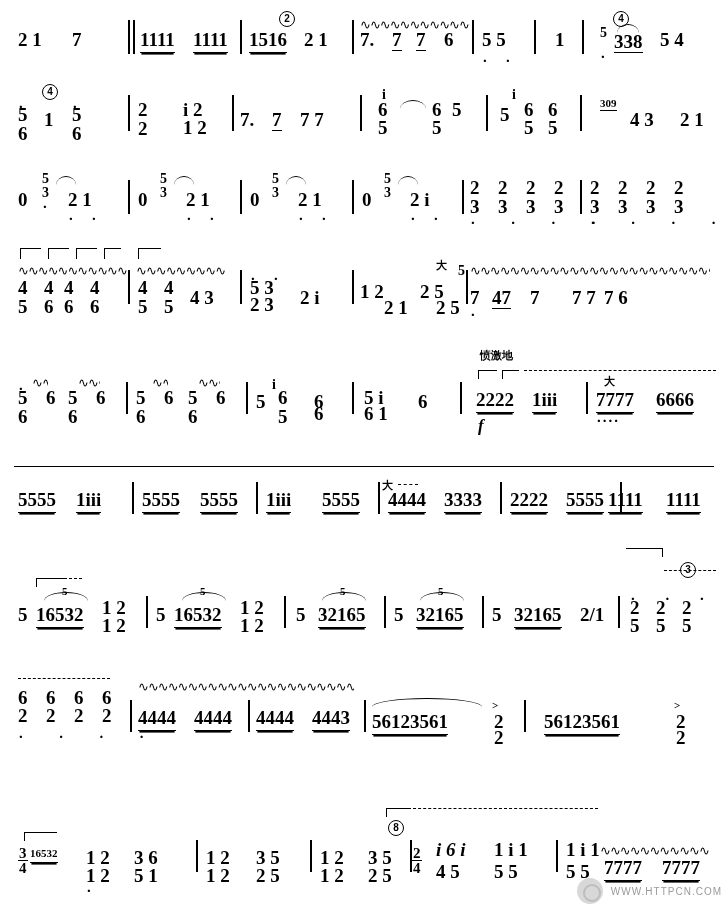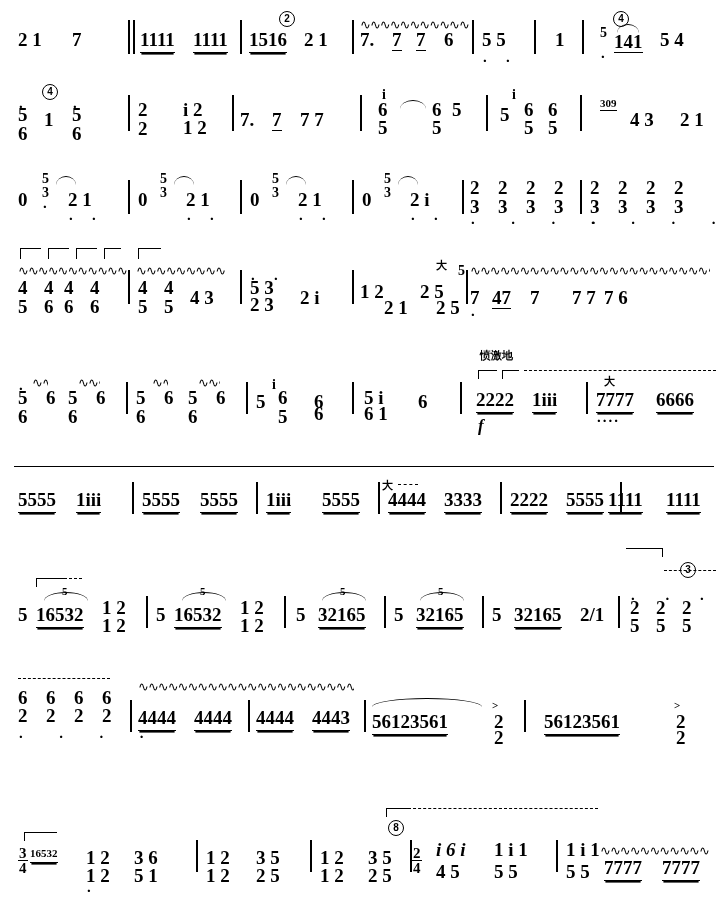--- a/index.html
+++ b/index.html
@@ -78,21 +78,21 @@
   <div class="cell num" style="left:482px;top:30px;">5&nbsp;5</div>
   <div class="dotrow" style="left:483px;top:54px;">.&nbsp;&nbsp;&nbsp;.</div>
 
   <div class="bar" style="left:534px;top:20px;height:34px;"></div>
   <div class="cell num" style="left:555px;top:30px;">1</div>
 
   <div class="bar" style="left:582px;top:20px;height:34px;"></div>
   <div class="circnum" style="left:613px;top:11px;">4</div>
   <div class="cell num sm" style="left:600px;top:26px;">5</div>
   <div class="slur" style="left:617px;top:24px;width:22px;"></div>
-  <div class="cell num u1" style="left:614px;top:32px;">141</div>
+  <div class="cell num u1" style="left:614px;top:32px;">338</div>
   <div class="cell num" style="left:660px;top:30px;">5&nbsp;4</div>
   <div class="dotrow" style="left:601px;top:50px;">.</div>
 
   <div class="cell num" style="left:18px;top:105px;">5<br>6</div>
   <div class="dotrow" style="left:19px;top:100px;">.</div>
   <div class="circnum" style="left:42px;top:84px;">4</div>
   <div class="cell num" style="left:44px;top:110px;">1</div>
   <div class="cell num" style="left:72px;top:105px;">5<br>6</div>
   <div class="dotrow" style="left:73px;top:100px;">.</div>
 
@@ -395,14 +395,18 @@
   <div class="cell num" style="left:494px;top:862px;">5&nbsp;5</div>
 
   <div class="bar" style="left:556px;top:840px;height:32px;"></div>
   <div class="cell num" style="left:566px;top:840px;">1&nbsp;i&nbsp;1</div>
   <div class="cell num" style="left:566px;top:862px;">5&nbsp;5</div>
 
   <div class="wave" style="left:600px;top:846px;width:110px;">∿∿∿∿∿∿∿∿∿∿∿∿∿∿</div>
   <div class="cell num u2" style="left:604px;top:858px;">7777</div>
   <div class="cell num u2" style="left:662px;top:858px;">7777</div>
 
+  <div class="wm">
+    <span class="logo"></span>
+    <span class="url">WWW.HTTPCN.COM</span>
+  </div>
 
 </div>
 
 </body></html>

